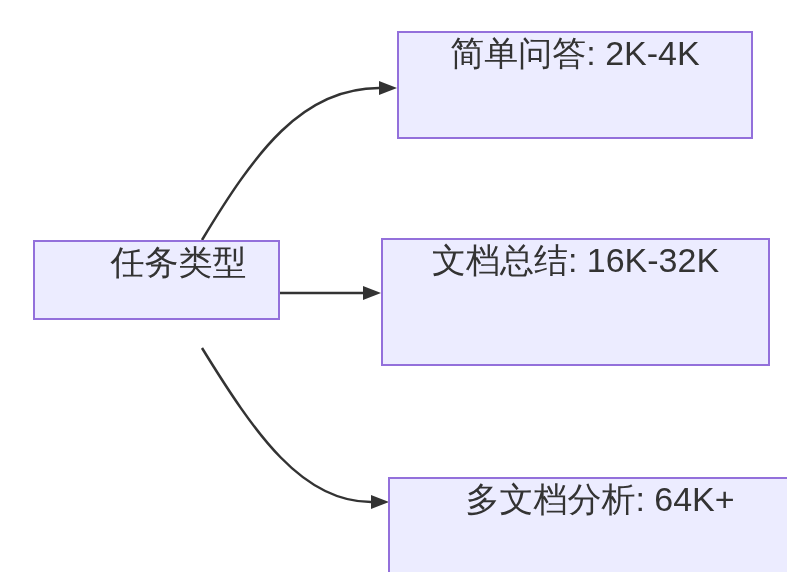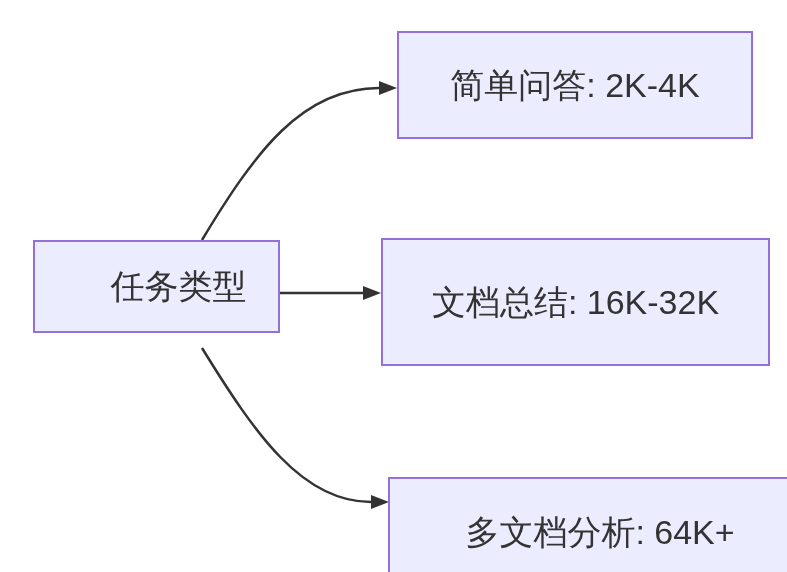--- a/index.html
+++ b/index.html
@@ -39,28 +39,28 @@
   .arrowhead-shape {
     fill: var(--edge-color);
     stroke: none;
   }
   .node {
     position: absolute;
     background: var(--node-fill);
     border: 2px solid var(--node-border);
     color: var(--text-color);
     display: flex;
-    align-items: center;
+    align-items: flex-start;
     justify-content: center;
     font-size: 34px;
     line-height: 1.2;
     white-space: nowrap;
     text-align: center;
   }
-  .node-task-type   { left: 33px;  top: 240px; width: 247px; height: 93px; padding-left: 44px; }
+  .node-task-type   { left: 33px;  top: 240px; width: 247px; height: 80px; padding-left: 44px; }
   .node-simple-qa   { left: 397px; top: 31px;  width: 356px; height: 108px; }
   .node-doc-summary { left: 381px; top: 238px; width: 389px; height: 128px; }
   .node-multi-doc   { left: 388px; top: 445px; width: 424px; height: 110px; margin-top: 32px; }
 </style>
 </head>
 <body>
 
 <div class="canvas">
 
   <svg class="edges-layer" width="787" height="572" viewBox="0 0 787 572" xmlns="http://www.w3.org/2000/svg">

